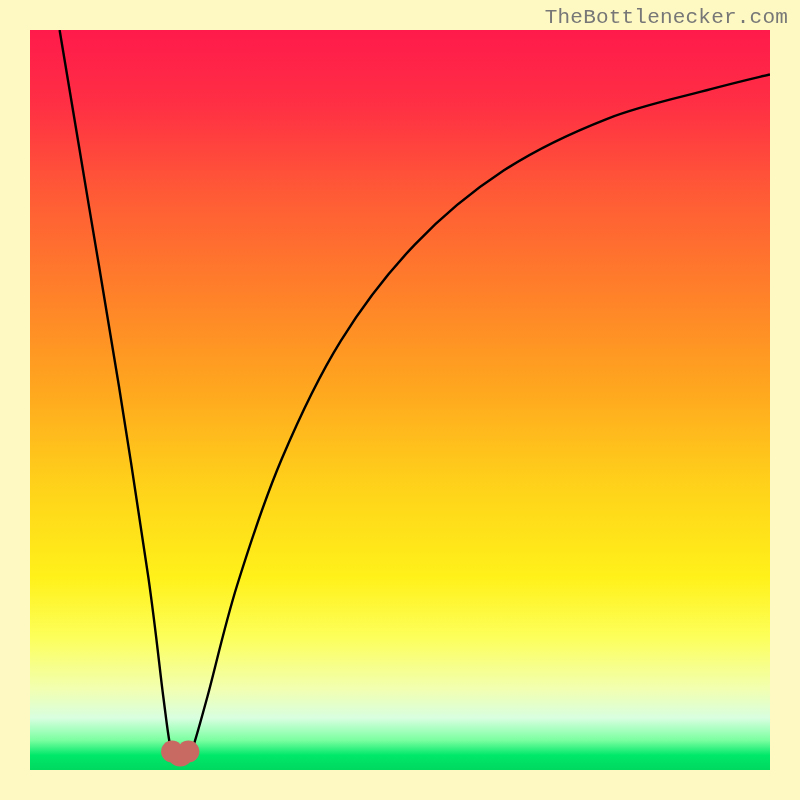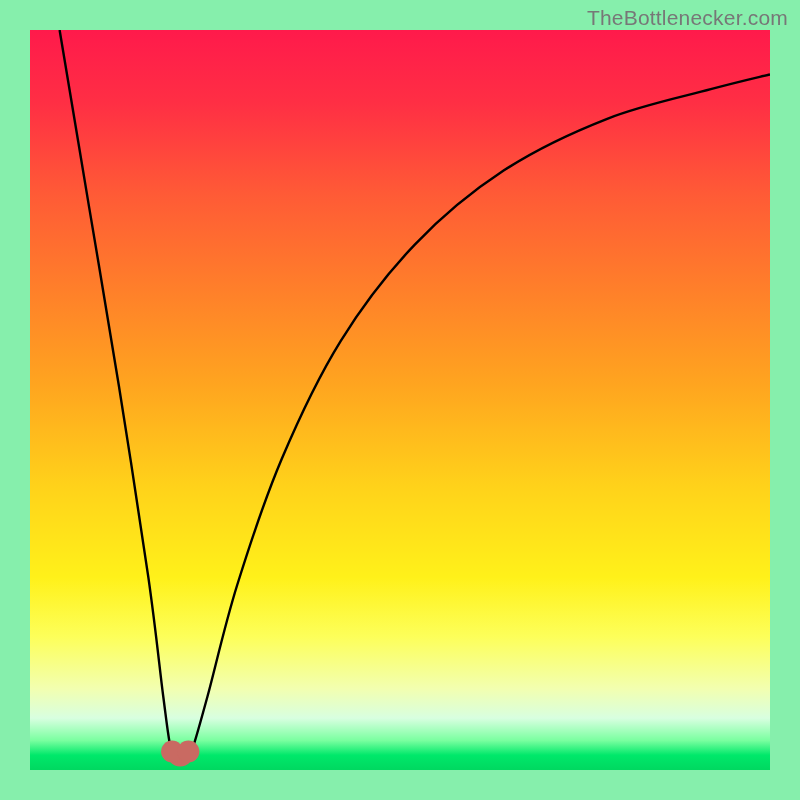--- a/index.html
+++ b/index.html
@@ -10,21 +10,22 @@
     overflow: hidden;
     background: #000;
     font-family: Arial, Helvetica, sans-serif;
   }
   .frame {
     position: absolute;
     left: 0;
     top: 0;
     width: 800px;
     height: 800px;
-    background: #86efac;
+    background: #fef9c3;
+    font-family: Liberation Mono, monospace;
   }
   .plot {
     position: absolute;
     left: 30px;
     top: 30px;
     width: 740px;
     height: 740px;
     background: linear-gradient(to bottom,
       #ff1a4b 0%,
       #ff2f44 10%,

